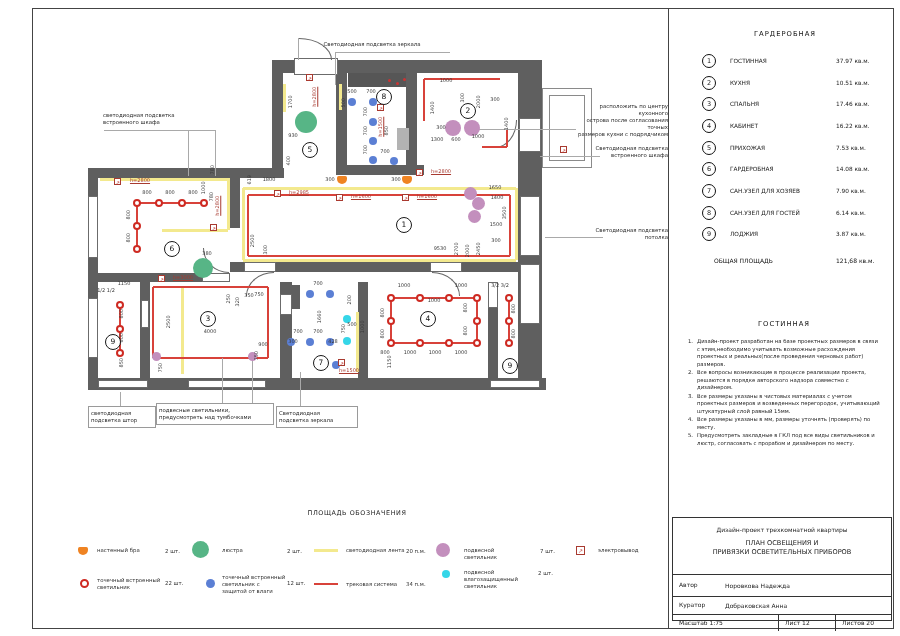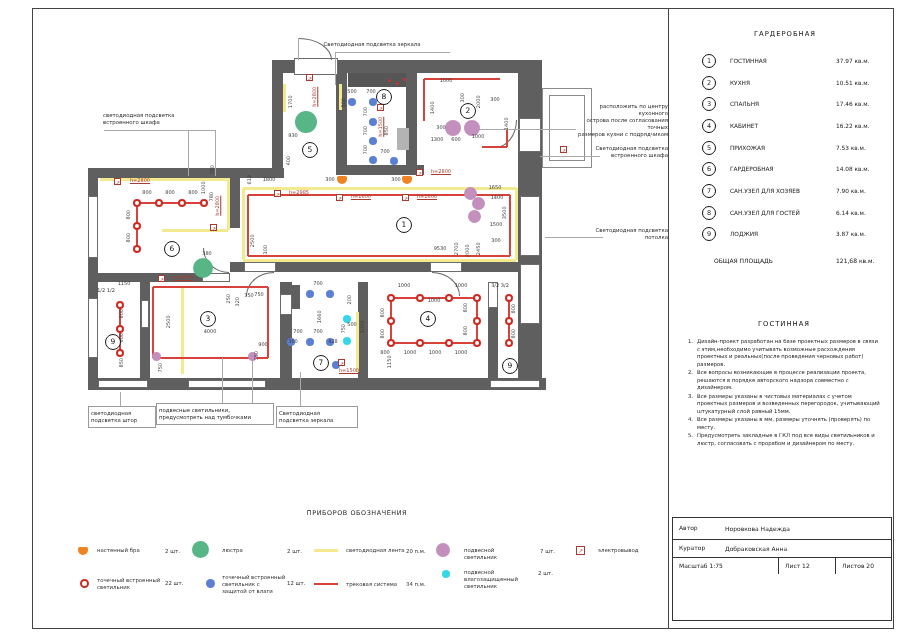--- a/index.html
+++ b/index.html
@@ -340,21 +340,21 @@
       <div class="callout" style="position: absolute; left: 595px; top: 227px; width: 73px; text-align: right;">Светодиодная подсветка
 потолка</div>
       <div class="callout cbox" style="position: absolute; left: 88px; top: 406px; width: 62px; text-align: left;">светодиодная
 подсветка штор</div>
       <div class="callout cbox" style="position: absolute; left: 156px; top: 403px; width: 112px; text-align: left;">подвесные светильники,
 предусмотреть над тумбочками</div>
       <div class="callout cbox" style="position: absolute; left: 276px; top: 406px; width: 76px; text-align: left;">Светодиодная
 подсветка зеркала</div>
     </div>
 
-  <div class="legend-title">ПРИБОРОВ ОБОЗНАЧЕНИЯ</div>
+  <div class="legend-title">ПЛОЩАДЬ ОБОЗНАЧЕНИЯ</div>
   <div id="legend">
       <div class="leg-icon" style="position: absolute; left: 78px; top: 547px; width: 10px; height: 8px; background: rgb(239, 131, 34); border-radius: 2px 2px 6px 6px;"></div>
       <div class="leg-label" style="position: absolute; left: 97px; top: 547px;">настенный бра</div>
       <div class="leg-qty" style="position: absolute; left: 165px; top: 548px;">2 шт.</div>
       <div class="leg-icon" style="position: absolute; left: 192px; top: 541px; width: 17px; height: 17px; border-radius: 50%; background: rgb(87, 181, 134);"></div>
       <div class="leg-label" style="position: absolute; left: 222px; top: 547px;">люстра</div>
       <div class="leg-qty" style="position: absolute; left: 287px; top: 548px;">2 шт.</div>
       <div class="leg-icon" style="position: absolute; left: 314px; top: 549px; width: 24px; height: 3px; background: rgb(243, 233, 142);"></div>
       <div class="leg-label" style="position: absolute; left: 346px; top: 547px;">светодиодная лента</div>
       <div class="leg-qty" style="position: absolute; left: 406px; top: 548px;">20 п.м.</div>
@@ -452,20 +452,25 @@
           <div class="t">Все размеры указаны в мм, размеры уточнять (проверять) по месту.</div>
         </div>
         <div class="note">
           <div class="n">5.</div>
           <div class="t">Предусмотреть закладные в ГКЛ под все виды светильников и люстр, согласовать с прорабом и дизайнером по месту.</div>
         </div>
       </div>
   </div>
 
   <div class="tblock">
+    <div class="tb-r1">
+      <div class="tb-proj">Дизайн-проект трехкомнатной квартиры</div>
+      <div class="tb-t1">ПЛАН ОСВЕЩЕНИЯ И</div>
+      <div class="tb-t2">ПРИВЯЗКИ ОСВЕТИТЕЛЬНЫХ ПРИБОРОВ</div>
+    </div>
     <div class="tb-r2">
       <span class="tb-lab">Автор</span>
       <span class="tb-val">Норовкова Надежда</span>
     </div>
     <div class="tb-r3">
       <span class="tb-lab" style="top:4px">Куратор</span>
       <span class="tb-val" style="top:5px">Добраковская Анна</span>
     </div>
     <div class="tb-r4">
       <div class="tb-c tb-c1">Масштаб 1:75</div>

